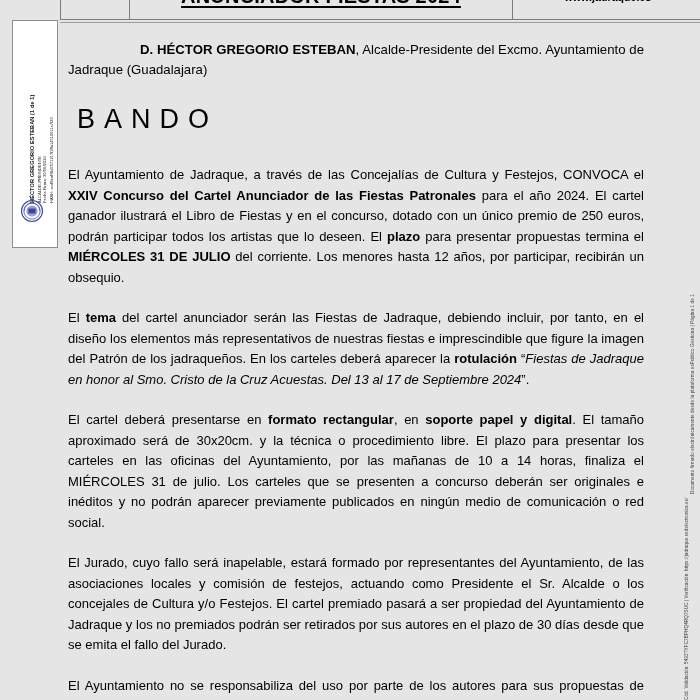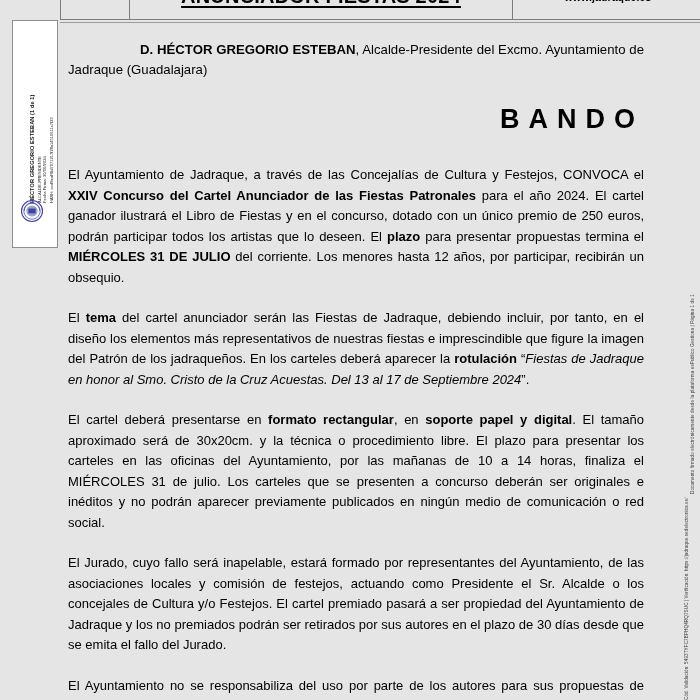--- a/index.html
+++ b/index.html
@@ -145,23 +145,23 @@
   #addressee {
     text-align: justify;
     text-align-last: left;
     font-size: 13.2px;
     line-height: 20px;
     margin: 0 0 0 0;
     padding-left: 0;
     text-indent: 72px;
   }
   #bando-heading {
-    text-align: right;
+    text-align: left;
     font-size: 27px;
-    font-weight: bold;
+    font-weight: normal;
     letter-spacing: 9px;
     margin: 24px 0 0 0;
     padding-left: 9px;
   }
   p.body-par {
     text-align: justify;
     font-size: 13px;
     line-height: 20.5px;
     margin: 20px 0 0 0;
     color: #000;

